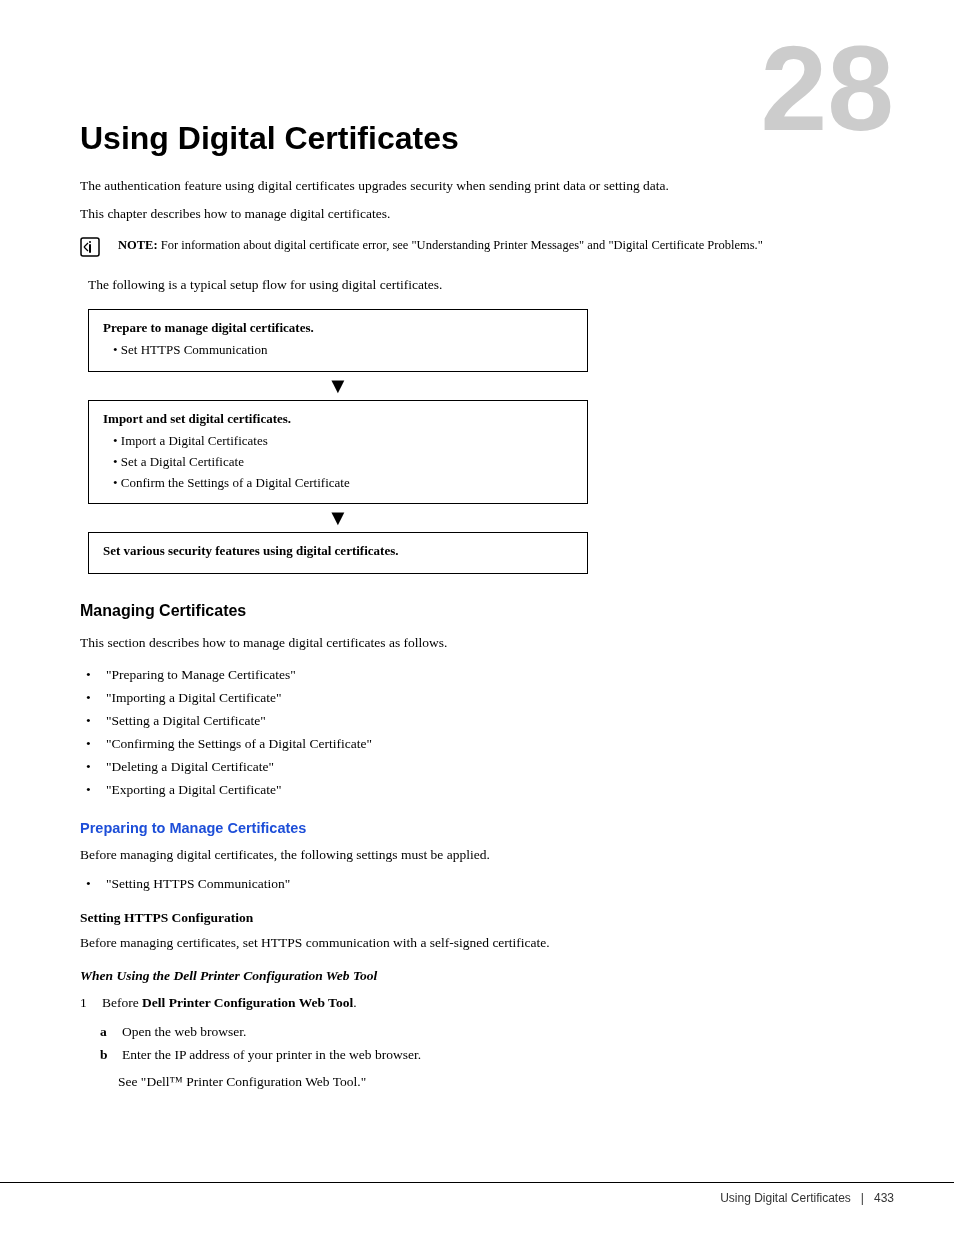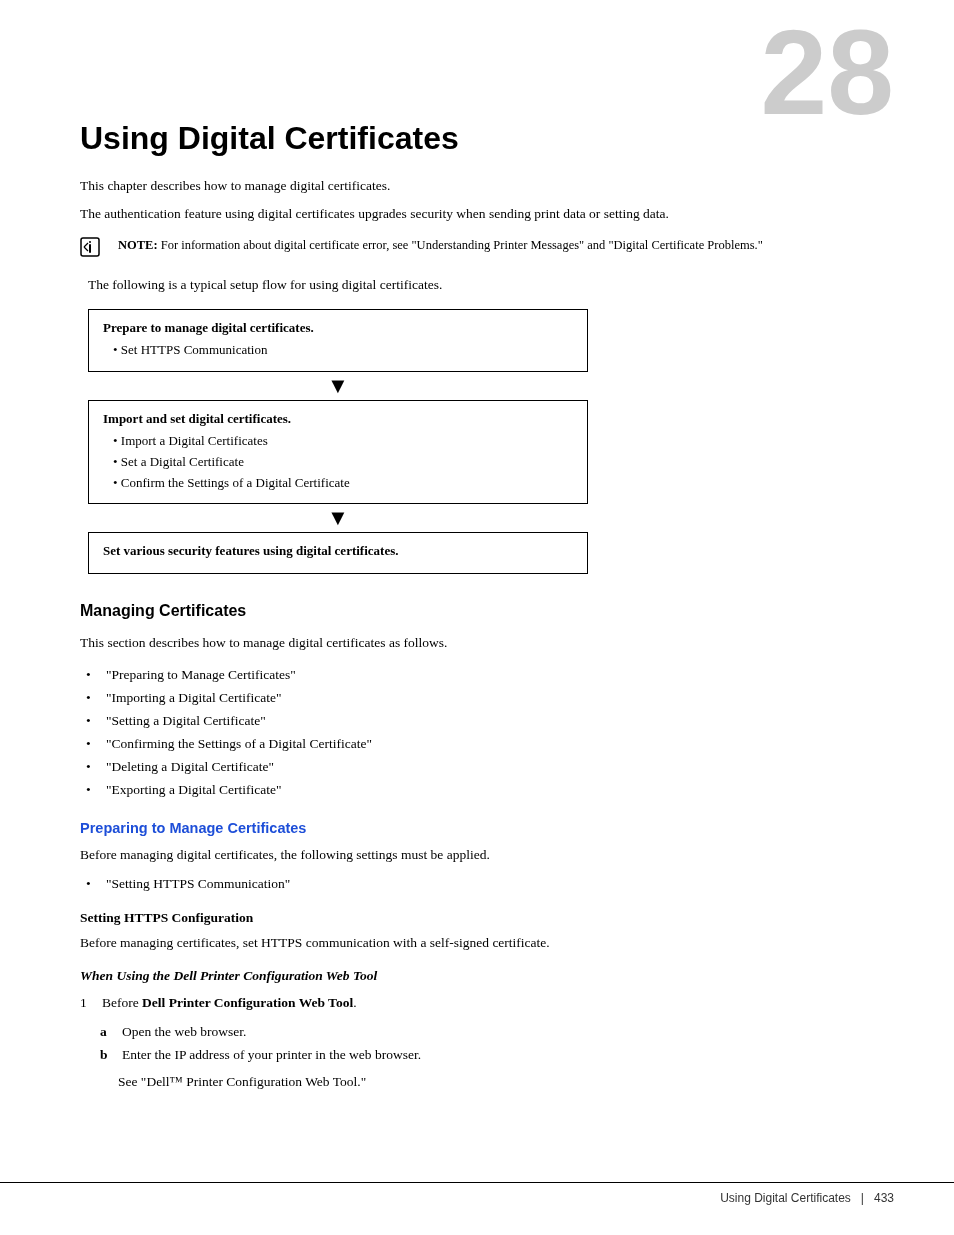--- a/index.html
+++ b/index.html
@@ -21,21 +21,21 @@
     .page {
       width: 954px;
       min-height: 1235px;
       background: #ffffff;
       padding: 40px 80px 60px 80px;
       position: relative;
     }
 
     .chapter-number {
       position: absolute;
-      top: 12px;
+      top: 28px;
       right: 60px;
       font-size: 120px;
       font-weight: bold;
       color: #cccccc;
       line-height: 1;
       font-family: Arial, sans-serif;
     }
 
     .page-title {
       font-size: 32px;
@@ -264,23 +264,23 @@
   </style>
 </head>
 <body>
 
 <div class="page">
 
   <div class="chapter-number">28</div>
 
   <h1 class="page-title">Using Digital Certificates</h1>
 
+  <p class="intro-text">The authentication feature using digital certificates upgrades security when sending print data or setting data.</p>
+
   <p class="intro-text">This chapter describes how to manage digital certificates.</p>
-
-  <p class="intro-text">The authentication feature using digital certificates upgrades security when sending print data or setting data.</p>
 
   <div class="note-box">
     <div class="note-icon">
       <svg viewBox="0 0 20 20" xmlns="http://www.w3.org/2000/svg">
         <rect x="1" y="1" width="18" height="18" rx="2" fill="none" stroke="#000" stroke-width="1.5"></rect>
         <line x1="10" y1="5" x2="10" y2="5" stroke="#000" stroke-width="2" stroke-linecap="round"></line>
         <line x1="10" y1="8" x2="10" y2="15" stroke="#000" stroke-width="2" stroke-linecap="round"></line>
         <path d="M4 10 L8 6 M4 10 L8 14" fill="none" stroke="#000" stroke-width="1.2"></path>
       </svg>
     </div>

